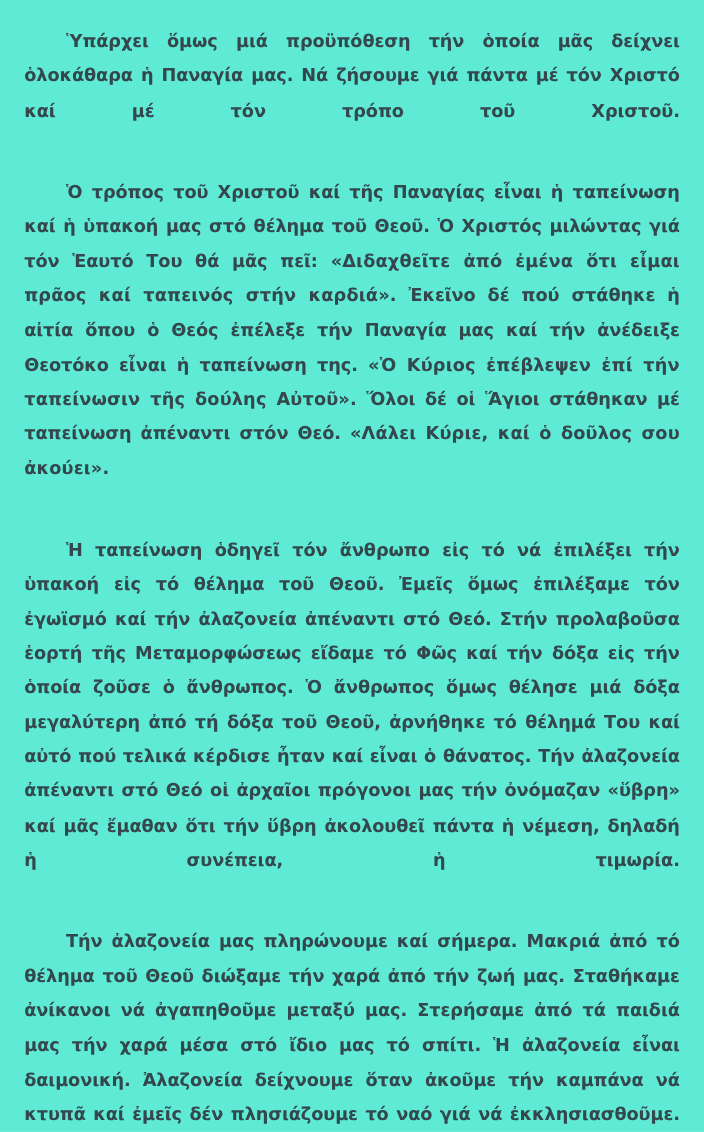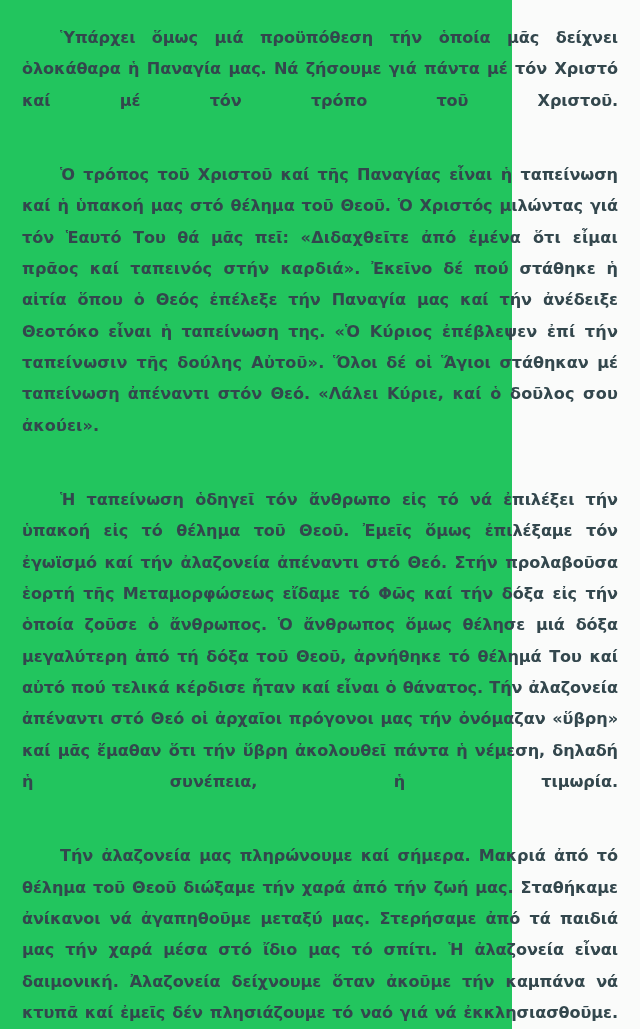--- a/index.html
+++ b/index.html
@@ -10,23 +10,23 @@
   body {
     width: 640px;
     height: 1029px;
     background: #fafbfa;
     font-family: "DejaVu Sans", sans-serif;
     overflow: hidden;
   }
 
   .page {
     position: relative;
-    width: 512px;
+    width: 640px;
     height: 1029px;
-    background: #22c55e;
+    background: #5eead4;
     box-sizing: border-box;
     padding: 0;
     text-decoration: underline;
   }
 
   .text-column {
     position: absolute;
     left: 22px;
     top: 22px;
     width: 596px;

